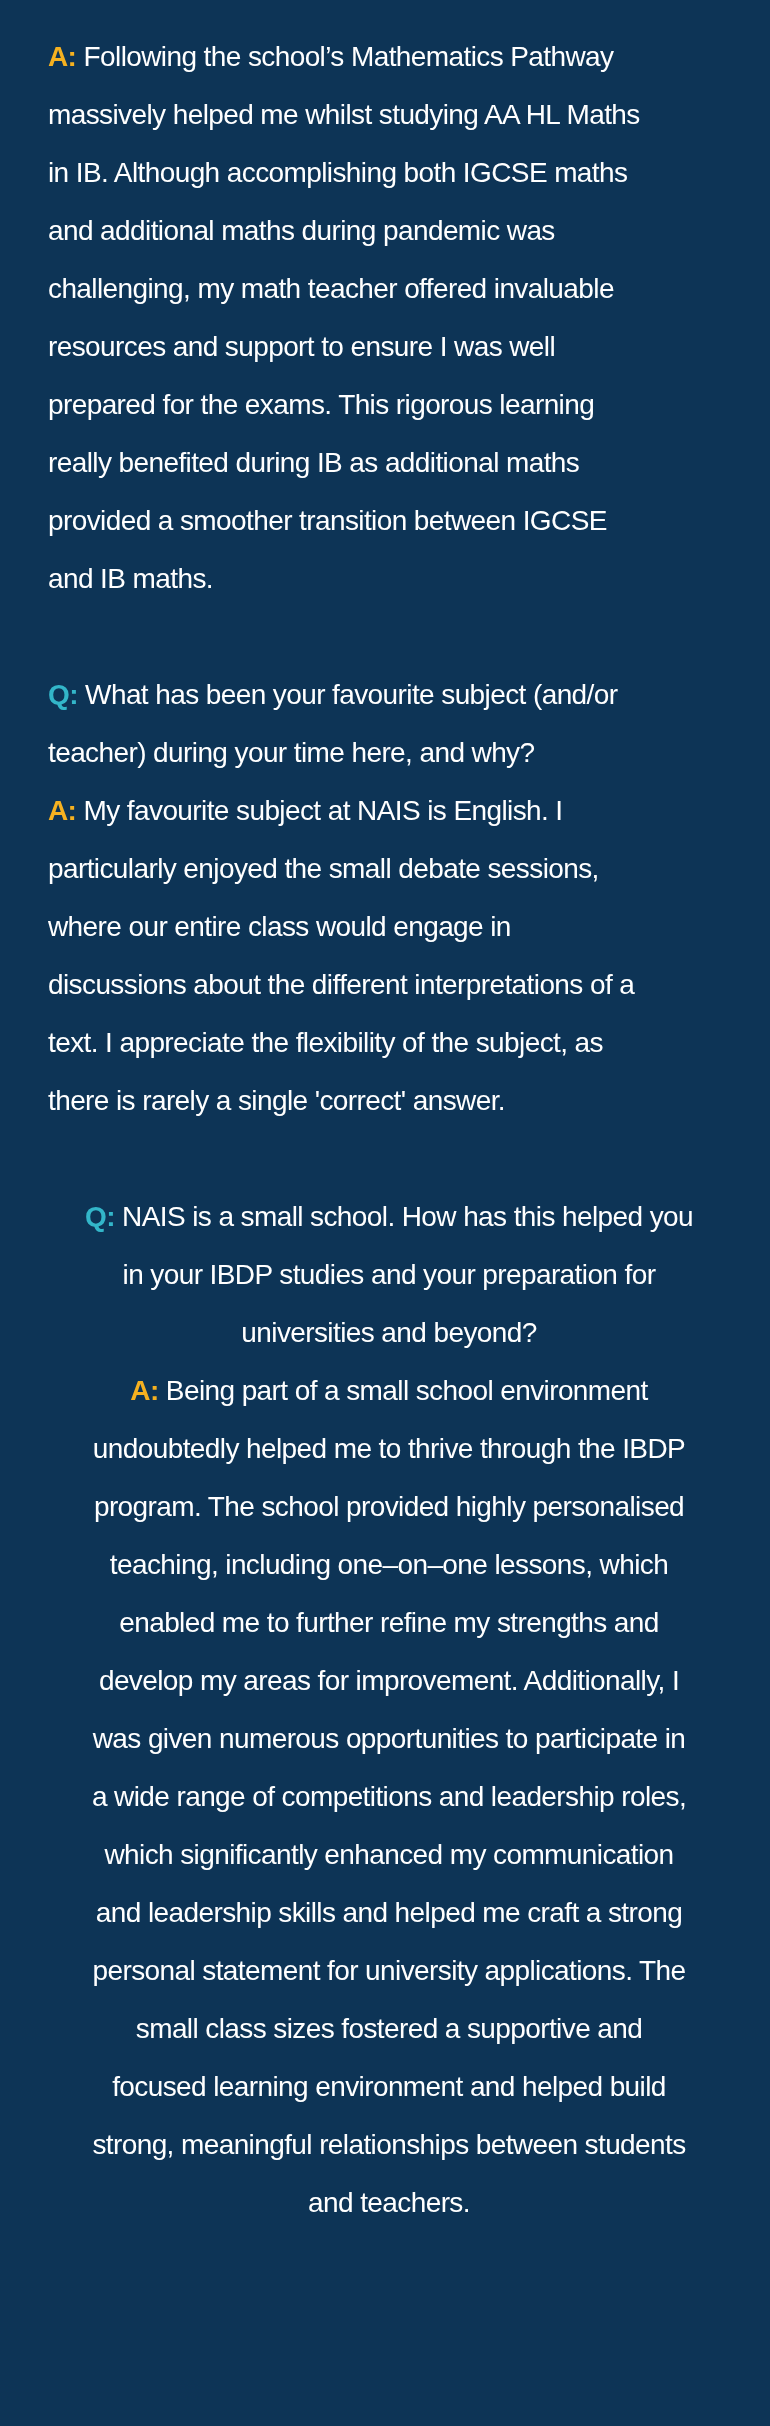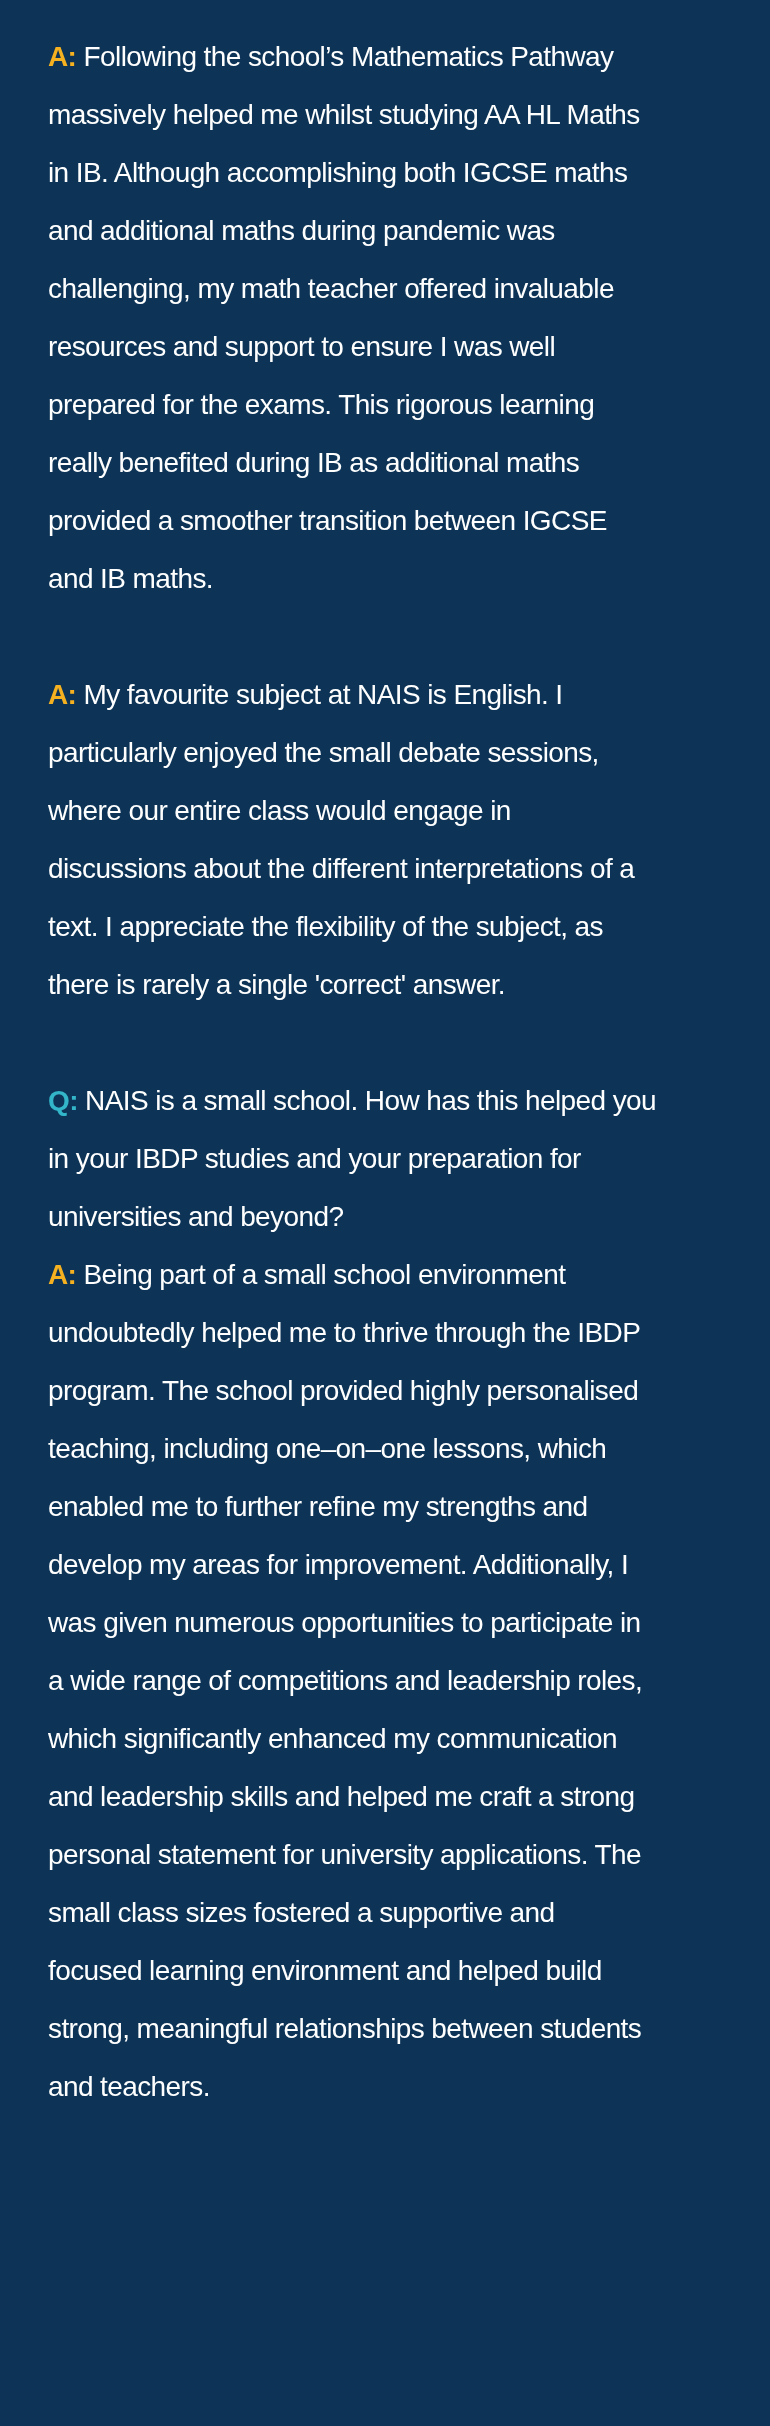--- a/index.html
+++ b/index.html
@@ -17,21 +17,21 @@
     padding: 28px 40px 30px 48px;
     font-family: "Liberation Sans", sans-serif;
     font-size: 28px;
     line-height: 58px;
     letter-spacing: -0.6px;
     color: var(--text-color);
     overflow: hidden;
   }
   .qa-panel { width: 100%; }
   .qa-block { margin: 0 0 58px 0; }
-  .qa-block:last-child { margin-bottom: 0; }
+  .qa-block:last-child { margin-bottom: 0; text-align: center; }
   .qa-block p {
     margin: 0;
     white-space: pre; 
   }
   .q-label { color: var(--q-color); font-weight: 700; }
   .a-label { color: var(--a-color); font-weight: 700; }
   .q-text, .a-text { color: var(--text-color); font-weight: 400; }
 </style>
 </head>
 <body>
@@ -45,20 +45,22 @@
 and additional maths during pandemic was
 challenging, my math teacher offered invaluable
 resources and support to ensure I was well
 prepared for the exams. This rigorous learning
 really benefited during IB as additional maths
 provided a smoother transition between IGCSE
 and IB maths.</span></p>
   </div>
 
   <div class="qa-block">
+    <p><span class="q-label">Q:</span> <span class="q-text">What has been your favourite subject (and/or
+teacher) during your time here, and why?</span></p>
     <p><span class="a-label">A:</span> <span class="a-text">My favourite subject at NAIS is English. I
 particularly enjoyed the small debate sessions,
 where our entire class would engage in
 discussions about the different interpretations of a
 text. I appreciate the flexibility of the subject, as
 there is rarely a single 'correct' answer.</span></p>
   </div>
 
   <div class="qa-block">
     <p><span class="q-label">Q:</span> <span class="q-text">NAIS is a small school. How has this helped you

